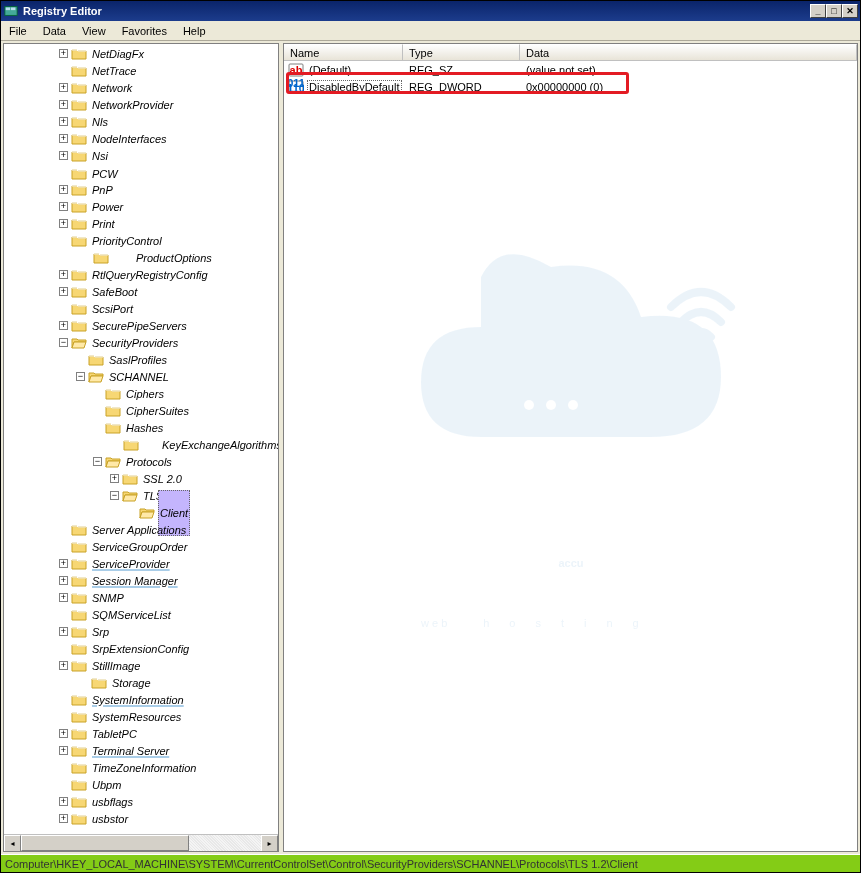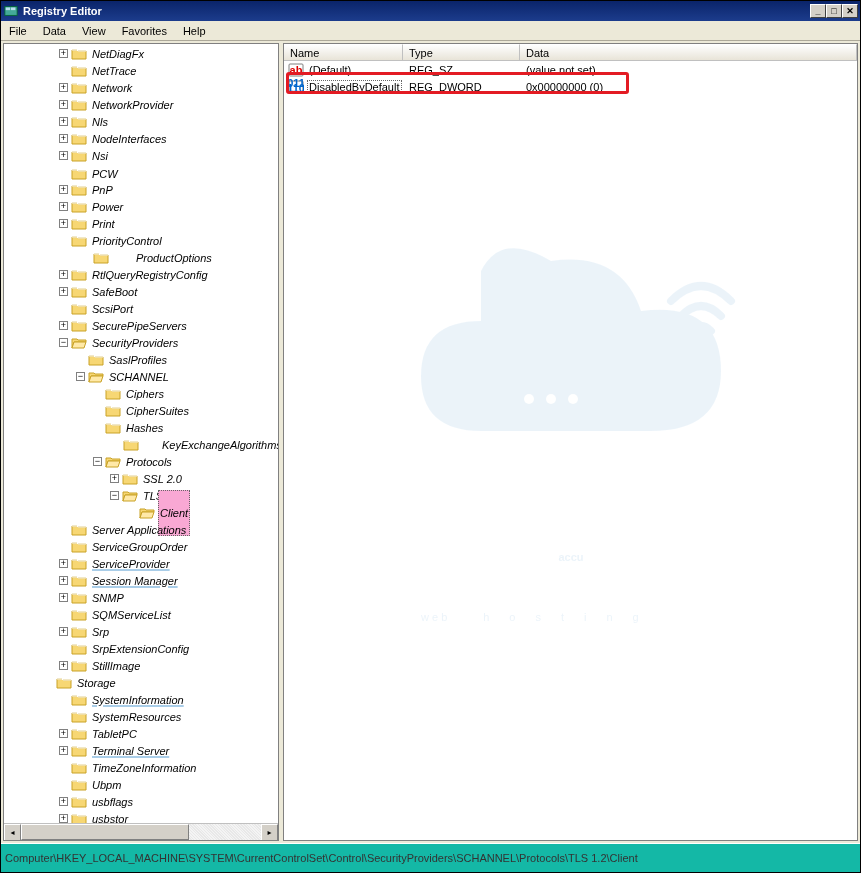--- a/index.html
+++ b/index.html
@@ -24,21 +24,21 @@
 
 .tree-wrap { width: 276px; border: 1px solid #808080; background: #fff; overflow: hidden; position:relative; display:flex; flex-direction:column; }
 .tree-scroll { flex:1; overflow:hidden; }
 .tree { padding: 1px 0 0 0; white-space: nowrap; }
 .node { display:flex; align-items:center; height:17px; padding-left:4px; cursor:pointer; }
 .exp { width:9px; height:9px; border:1px solid #808080; background:#fff; display:inline-flex; align-items:center; justify-content:center; font-size:9px; line-height:7px; color:#000; margin-right:3px; flex-shrink:0; }
 .exp.blank { border:none; background:transparent; }
 .folder { width:16px; height:14px; flex-shrink:0; margin-right:3px; display:flex; align-items:center; justify-content:center; }
 .folder svg { width:16px; height:14px; }
 .node-label { padding: 1px 2px; font-style: italic; }
-.node.selected .node-label { background:#f9a8d4; border:1px dotted #666; padding:16px 1px; }
+.node.selected .node-label { background:#c4b5fd; border:1px dotted #666; padding:16px 1px; }
 .node.highlight .node-label { text-decoration: underline; text-decoration-color:#a9cde8; text-decoration-thickness:2px; }
 
 .hscroll { height:17px; background:#ece9d8; border-top:1px solid #c0c0c0; display:flex; }
 .hscroll .sbtn { width:17px; height:17px; background:#d4d0c8; border:1px solid #fff; border-right-color:#808080; border-bottom-color:#808080; display:flex; align-items:center; justify-content:center; font-size:8px; cursor:pointer; }
 .hscroll .track { flex:1; background:repeating-linear-gradient(45deg,#e8e8e8,#e8e8e8 1px,#f4f4f4 1px,#f4f4f4 2px); position:relative; }
 .hscroll .thumb { position:absolute; left:0; top:0; bottom:0; width:70%; background:#d4d0c8; border:1px solid #fff; border-right-color:#808080; border-bottom-color:#808080; }
 
 
 .splitter { width:4px; cursor: col-resize; background:#ece9d8; }
 
@@ -59,21 +59,21 @@
 .valicon svg { width:16px; height:16px; }
 .row .name-text { padding:0 2px; }
 .row.selected .name-text { border:1px dotted #666; padding:0 1px; }
 .highlight-box { position:absolute; border:3px solid #e31b23; border-radius:3px; pointer-events:none; }
 
 
 .watermark { position:absolute; left:50%; top:50%; transform:translate(-50%,-50%); opacity:0.22; pointer-events:none; z-index:0; }
 .watermark svg { width:520px; height:520px; }
 
 
-.statusbar { height:29px; background:#14b8a6; border-top:1px solid #fff; display:flex; align-items:center; padding:0 4px; font-size:11px; color:#333; }
+.statusbar { height:18px; background:#84cc16; border-top:1px solid #fff; display:flex; align-items:center; padding:0 4px; font-size:11px; color:#333; }
 </style>
 </head>
 <body>
 
 <div class="titlebar">
   <span class="icon">
     <svg viewBox="0 0 16 16">
         <rect x="1" y="3" width="14" height="10" fill="#4a9" stroke="#063" stroke-width="1"></rect>
         <rect x="2" y="4" width="5" height="3" fill="#bde"></rect>
         <rect x="8" y="4" width="5" height="3" fill="#bde"></rect>
@@ -464,21 +464,21 @@
             <div class="node" style="padding-left: 55px;">
               <span class="exp">+</span>
               <span class="folder">
                 <svg viewBox="0 0 16 14">
                   <path d="M1 3 h5 l1 1 h8 v8 h-14 z" fill="#f7d774" stroke="#c9a227"></path>
                   <path d="M1 3 h5 l1 1 h8" fill="none" stroke="#fff"></path>
                 </svg>
               </span>
               <span class="node-label">StillImage</span>
             </div>
-            <div class="node" style="padding-left: 40px;">
+            <div class="node" style="padding-left: 75px;">
               <span class="exp blank"></span>
               <span class="folder">
                 <svg viewBox="0 0 16 14">
                   <path d="M1 3 h5 l1 1 h8 v8 h-14 z" fill="#f7d774" stroke="#c9a227"></path>
                   <path d="M1 3 h5 l1 1 h8" fill="none" stroke="#fff"></path>
                 </svg>
               </span>
               <span class="node-label">Storage</span>
             </div>
             <div class="node highlight" style="padding-left: 55px;">

